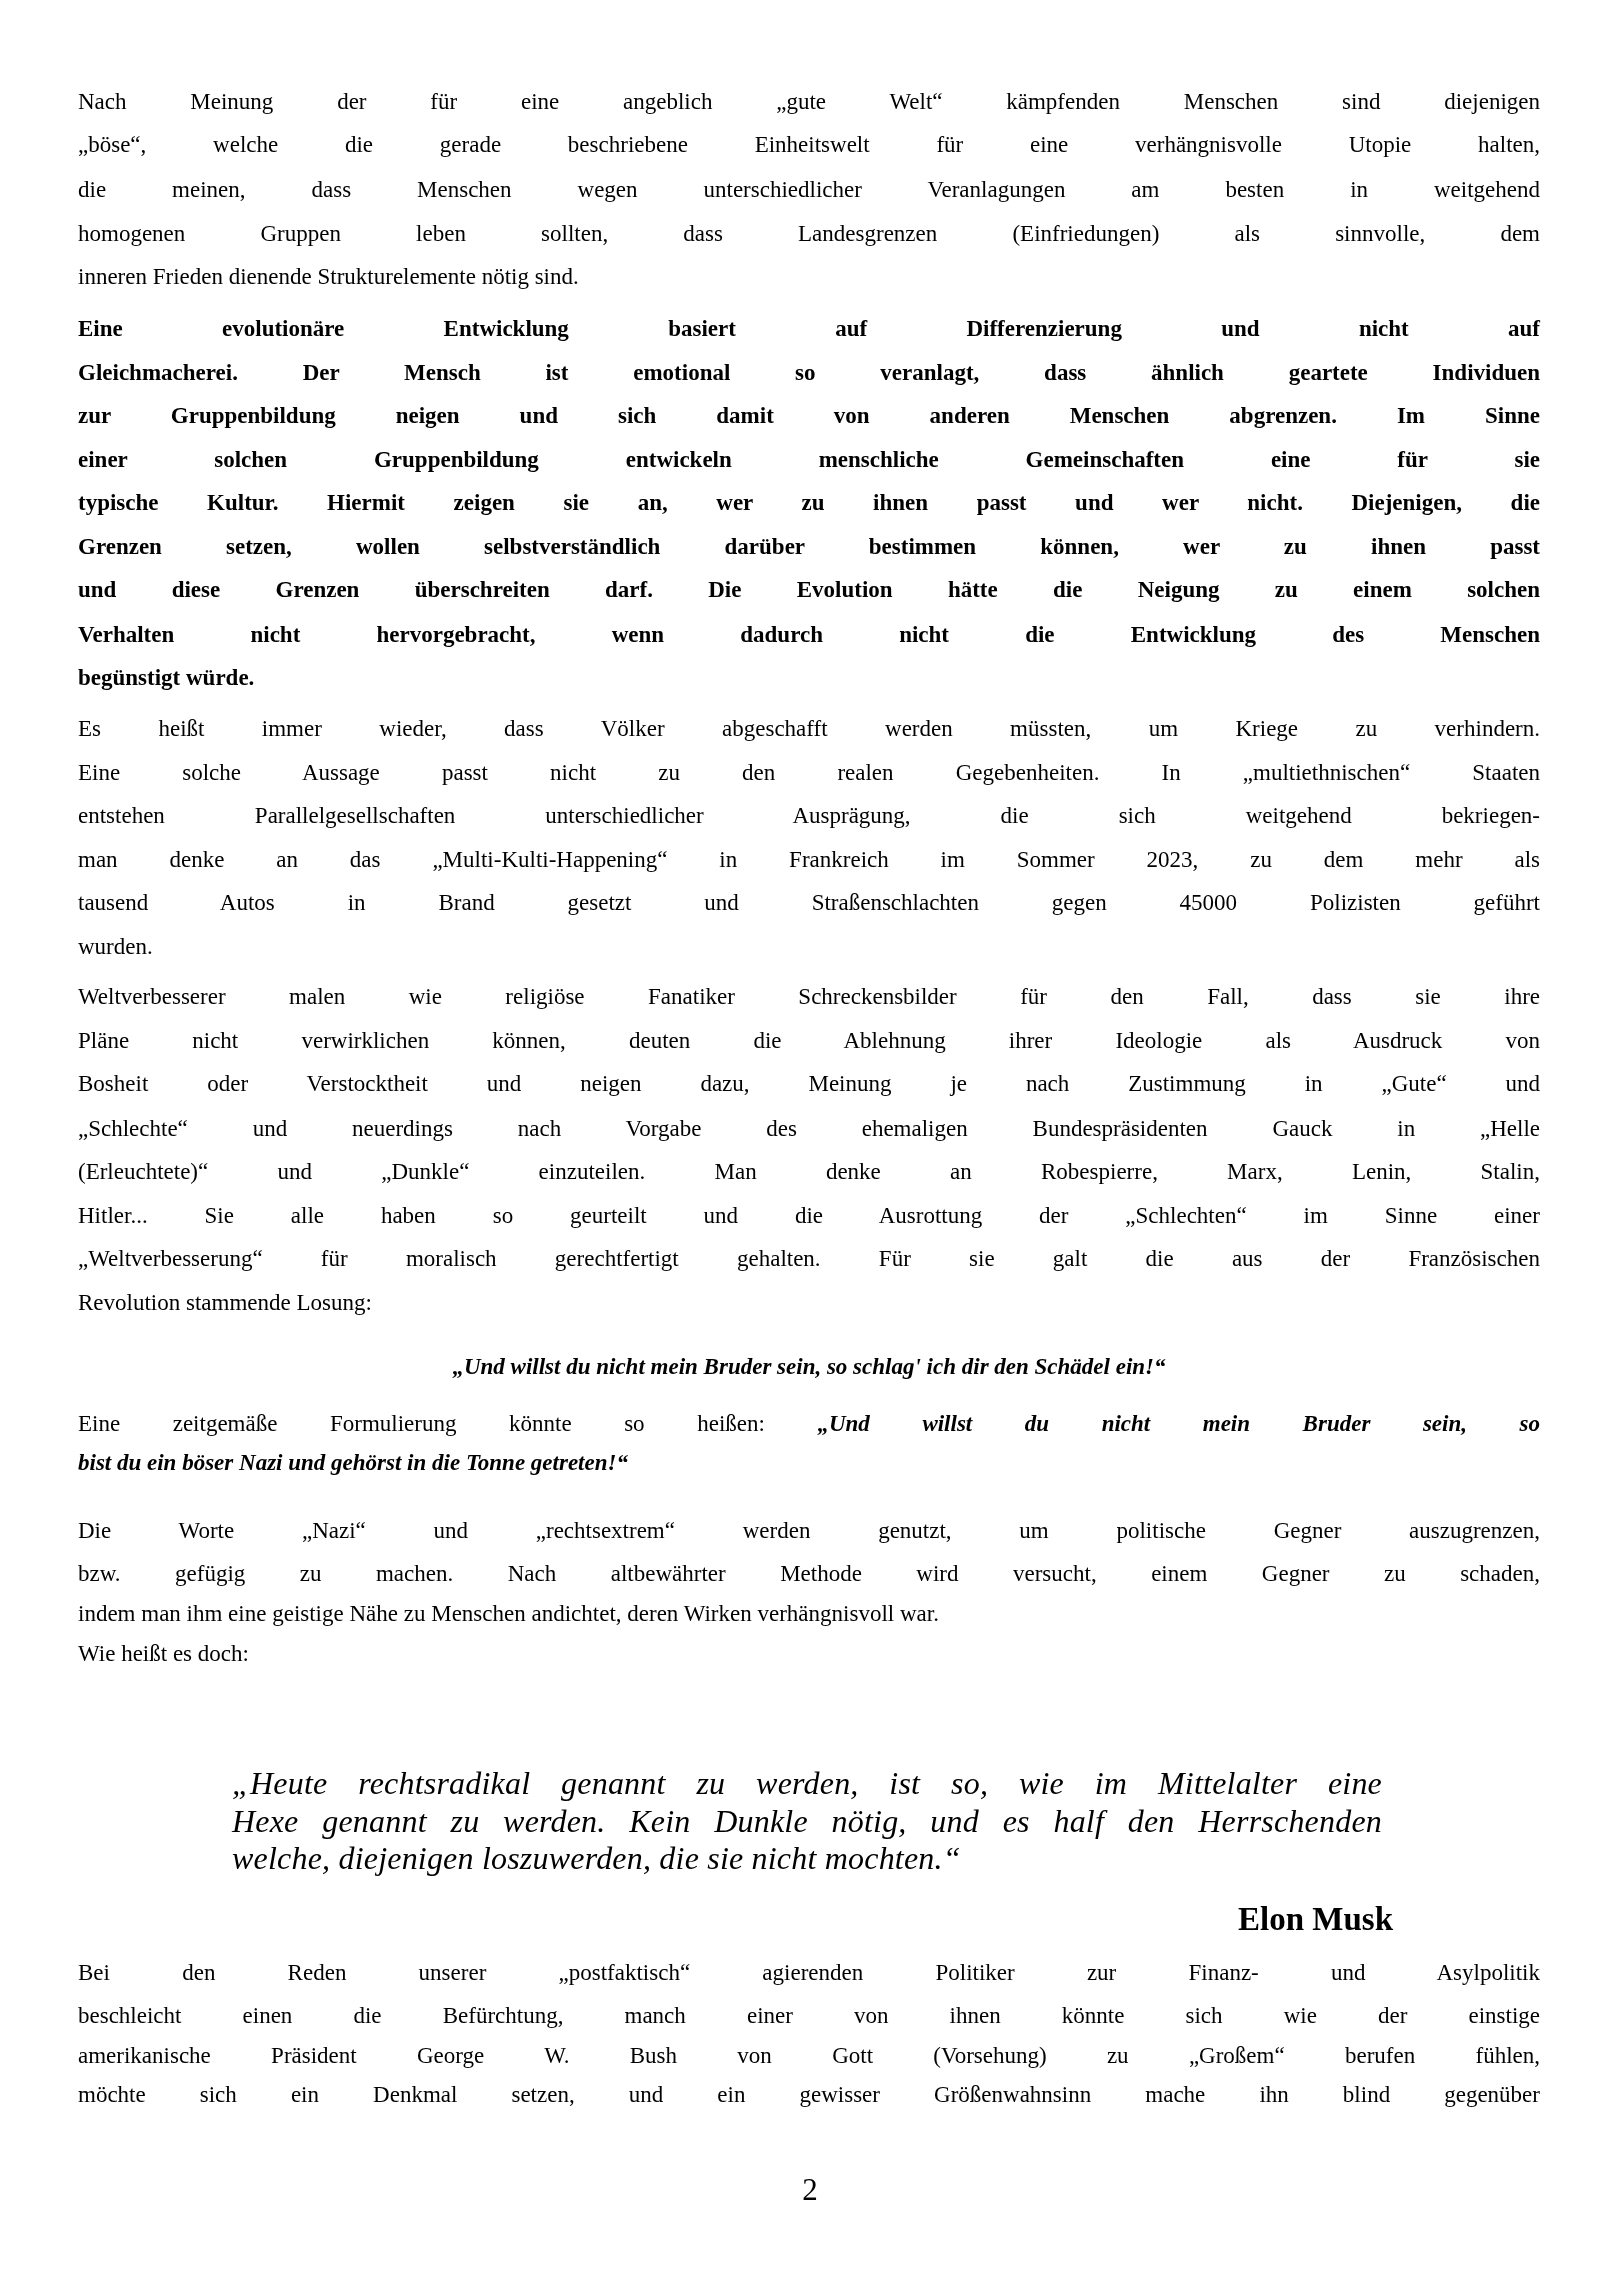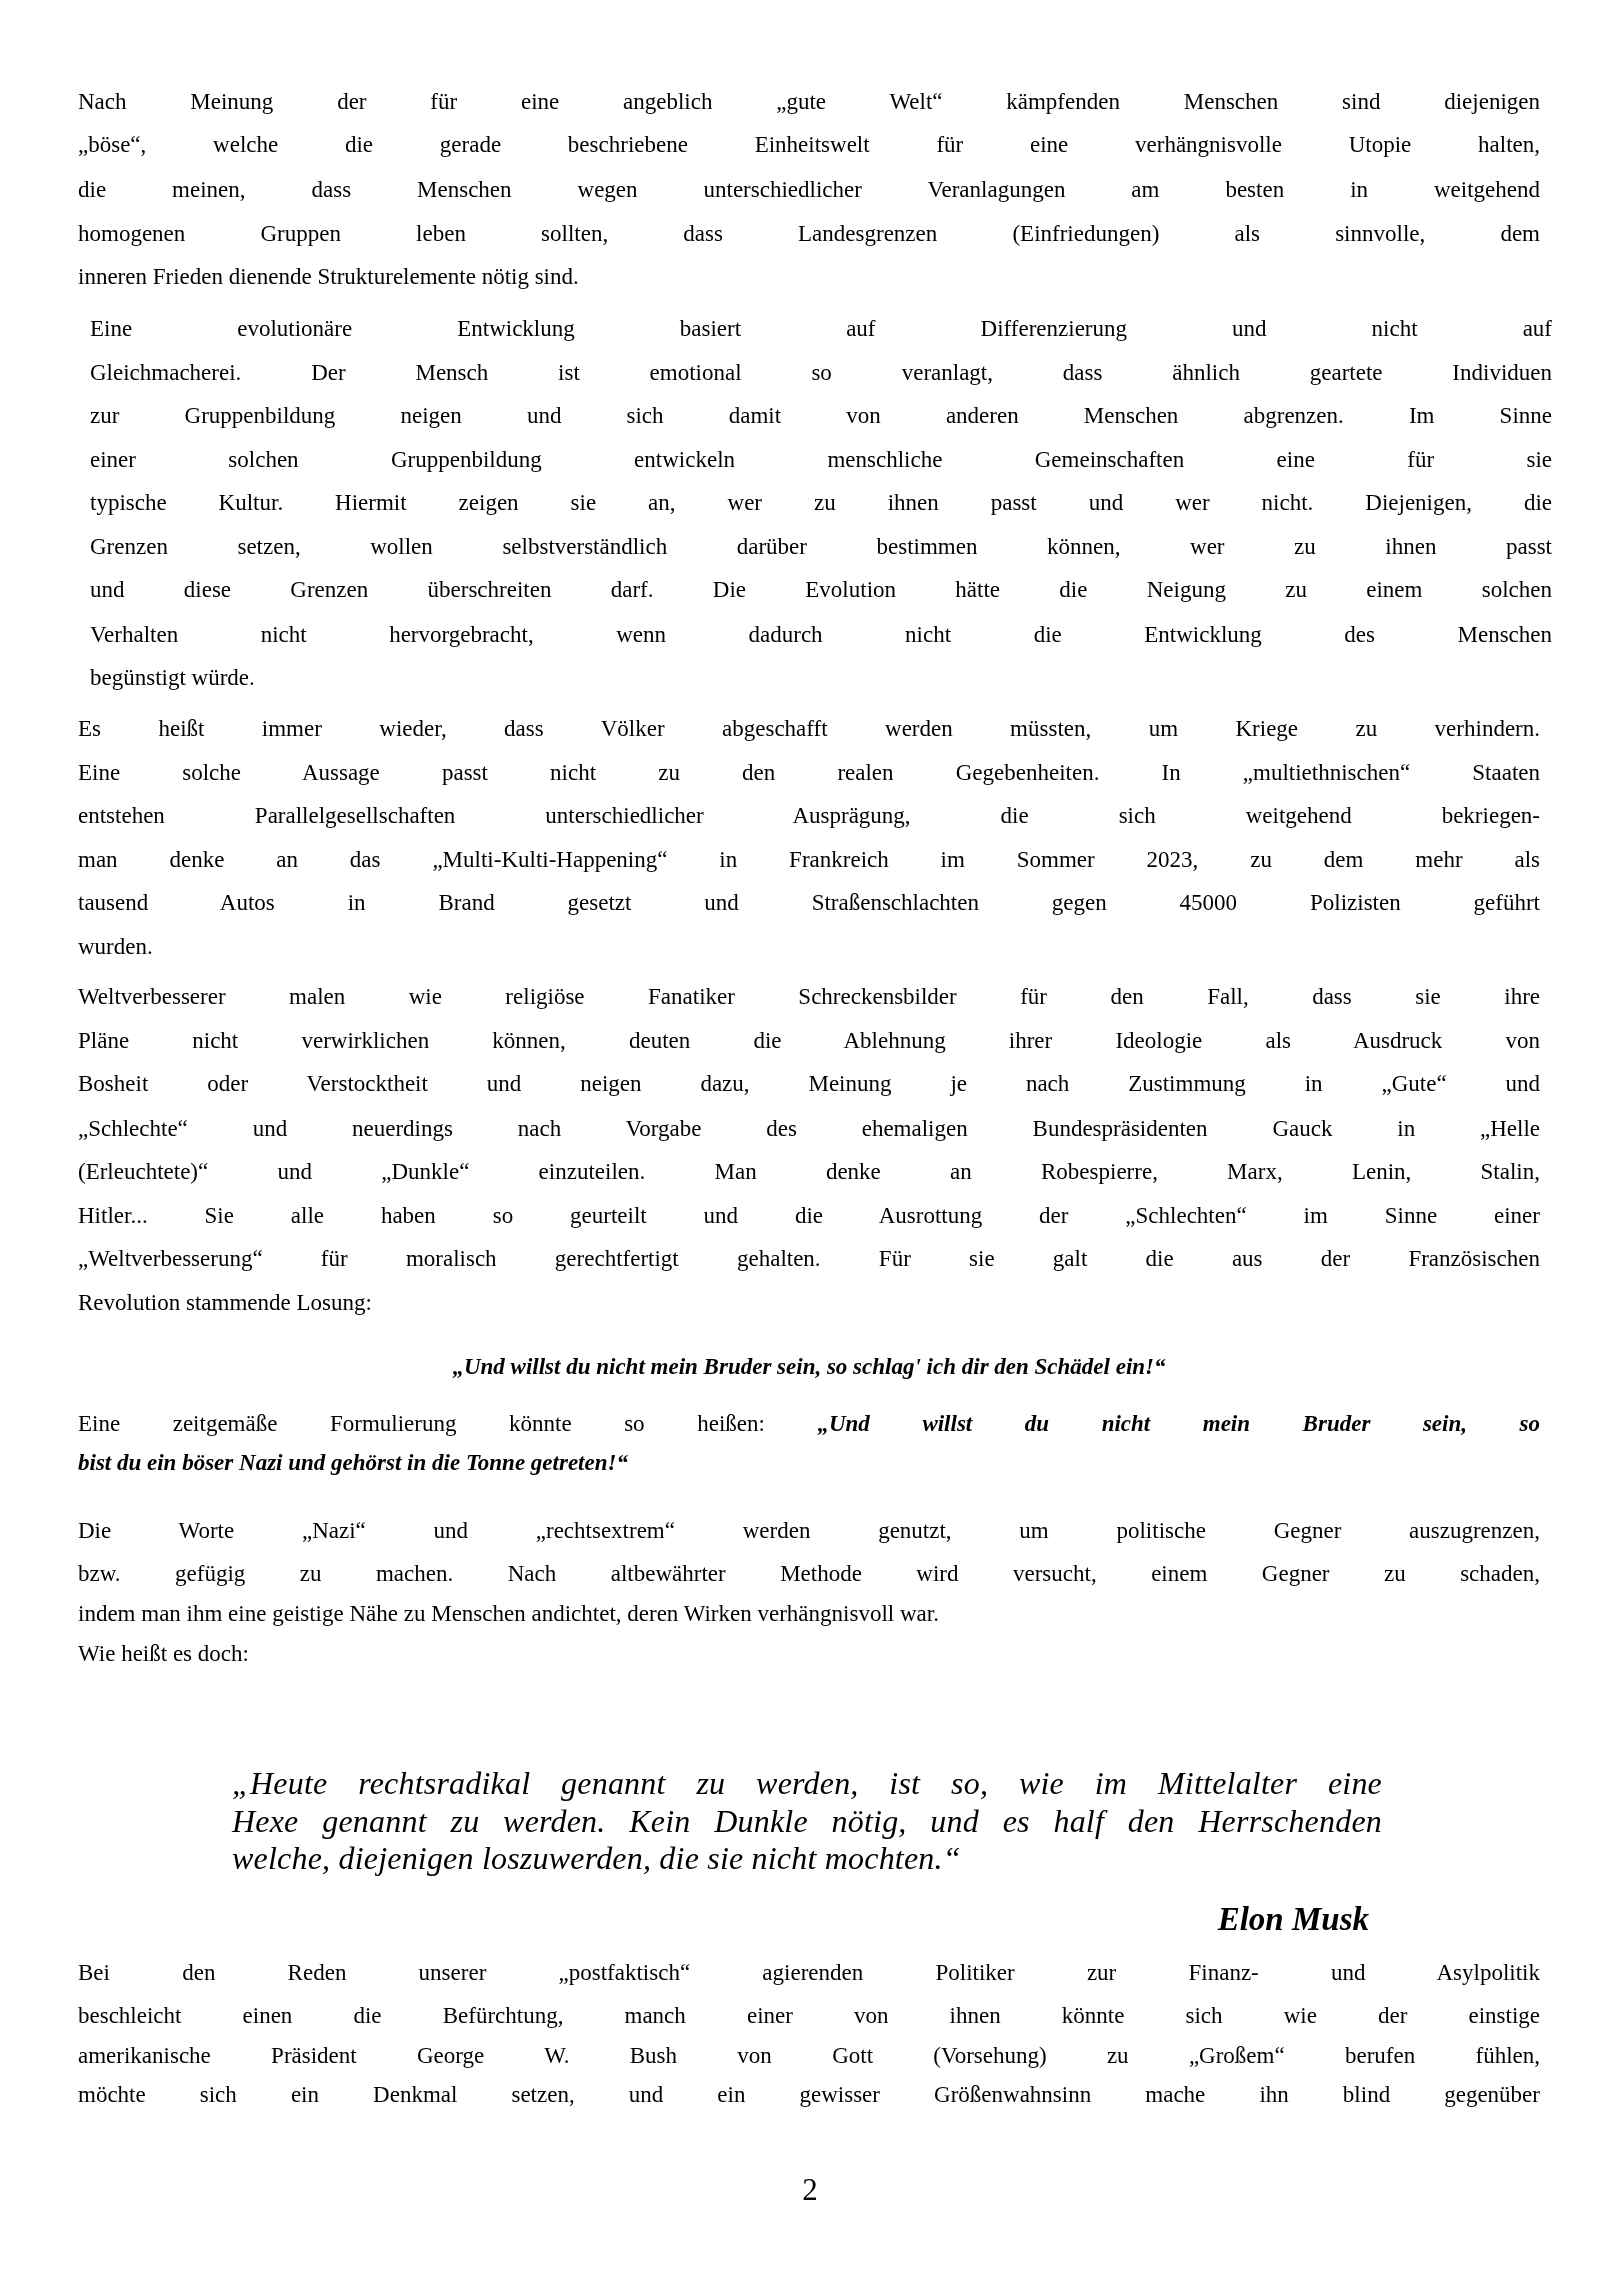--- a/index.html
+++ b/index.html
@@ -2,25 +2,25 @@
 <html><head>
 <meta charset="utf-8">
 <style>
   html, body { margin: 0; padding: 0; background: #ffffff; }
   body { width: 1620px; height: 2293px; position: relative; overflow: hidden; }
   .page { position: absolute; left: 0; top: 0; width: 1620px; height: 2293px; background: #fff; color: #000;
           font-family: "Liberation Serif", "DejaVu Serif", serif; }
   .line { position: absolute; left: 78px; width: 1462px; font-size: 23px; line-height: 43px; height: 43px;
           white-space: nowrap; overflow: visible; }
   .just { text-align: justify; text-align-last: justify; white-space: normal; }
-  .bold { font-weight: normal; margin-left: 12px; }
+  .bold { font-weight: bold; }
   .bi { font-weight: bold; font-style: italic; }
   .center { text-align: center; }
   .quote { left: 232px; width: 1150px; font-style: italic; font-size: 32px; letter-spacing: 0.2px; }
-  .author { left: 216px; width: 1153px; text-align: right; font-weight: bold; font-style: italic; font-size: 33px; }
+  .author { left: 240px; width: 1153px; text-align: right; font-weight: bold; font-size: 33px; }
   .pagenum { position: absolute; left: 0; width: 1620px; text-align: center; font-size: 31px; line-height: 39px; }
 </style>
 </head>
 <body>
 
 <div class="page">
 
   <div>
     <div class="line just" style="top:80px">Nach Meinung der für eine angeblich „gute Welt“ kämpfenden Menschen sind diejenigen</div>
     <div class="line just" style="top:123px">„böse“, welche die gerade beschriebene Einheitswelt für eine verhängnisvolle Utopie halten,</div>

